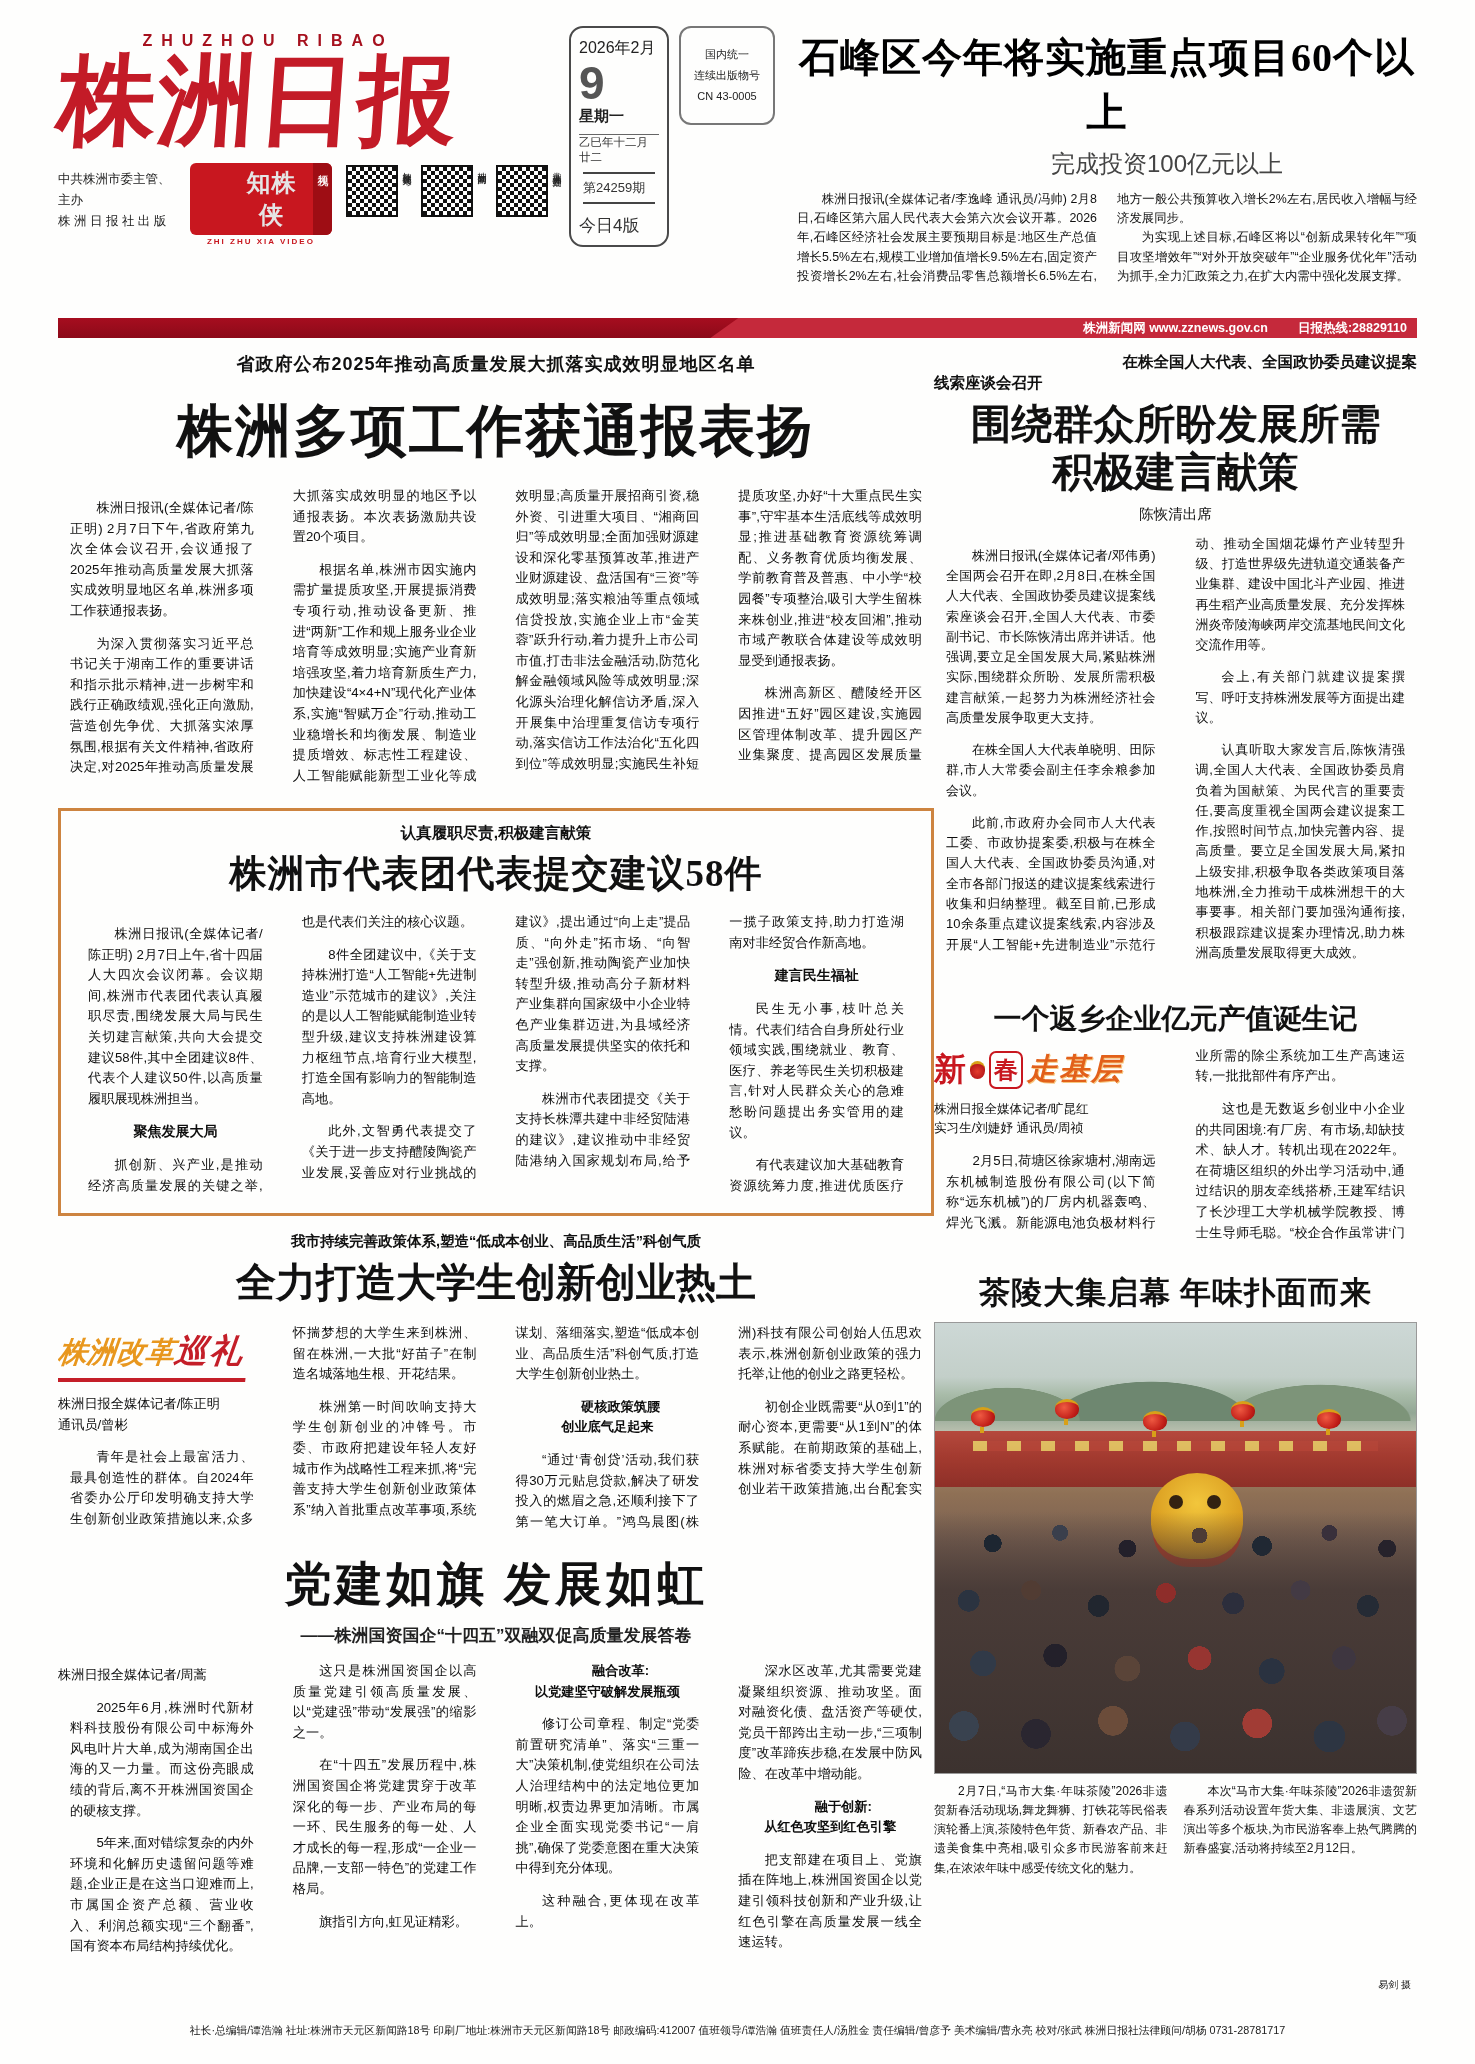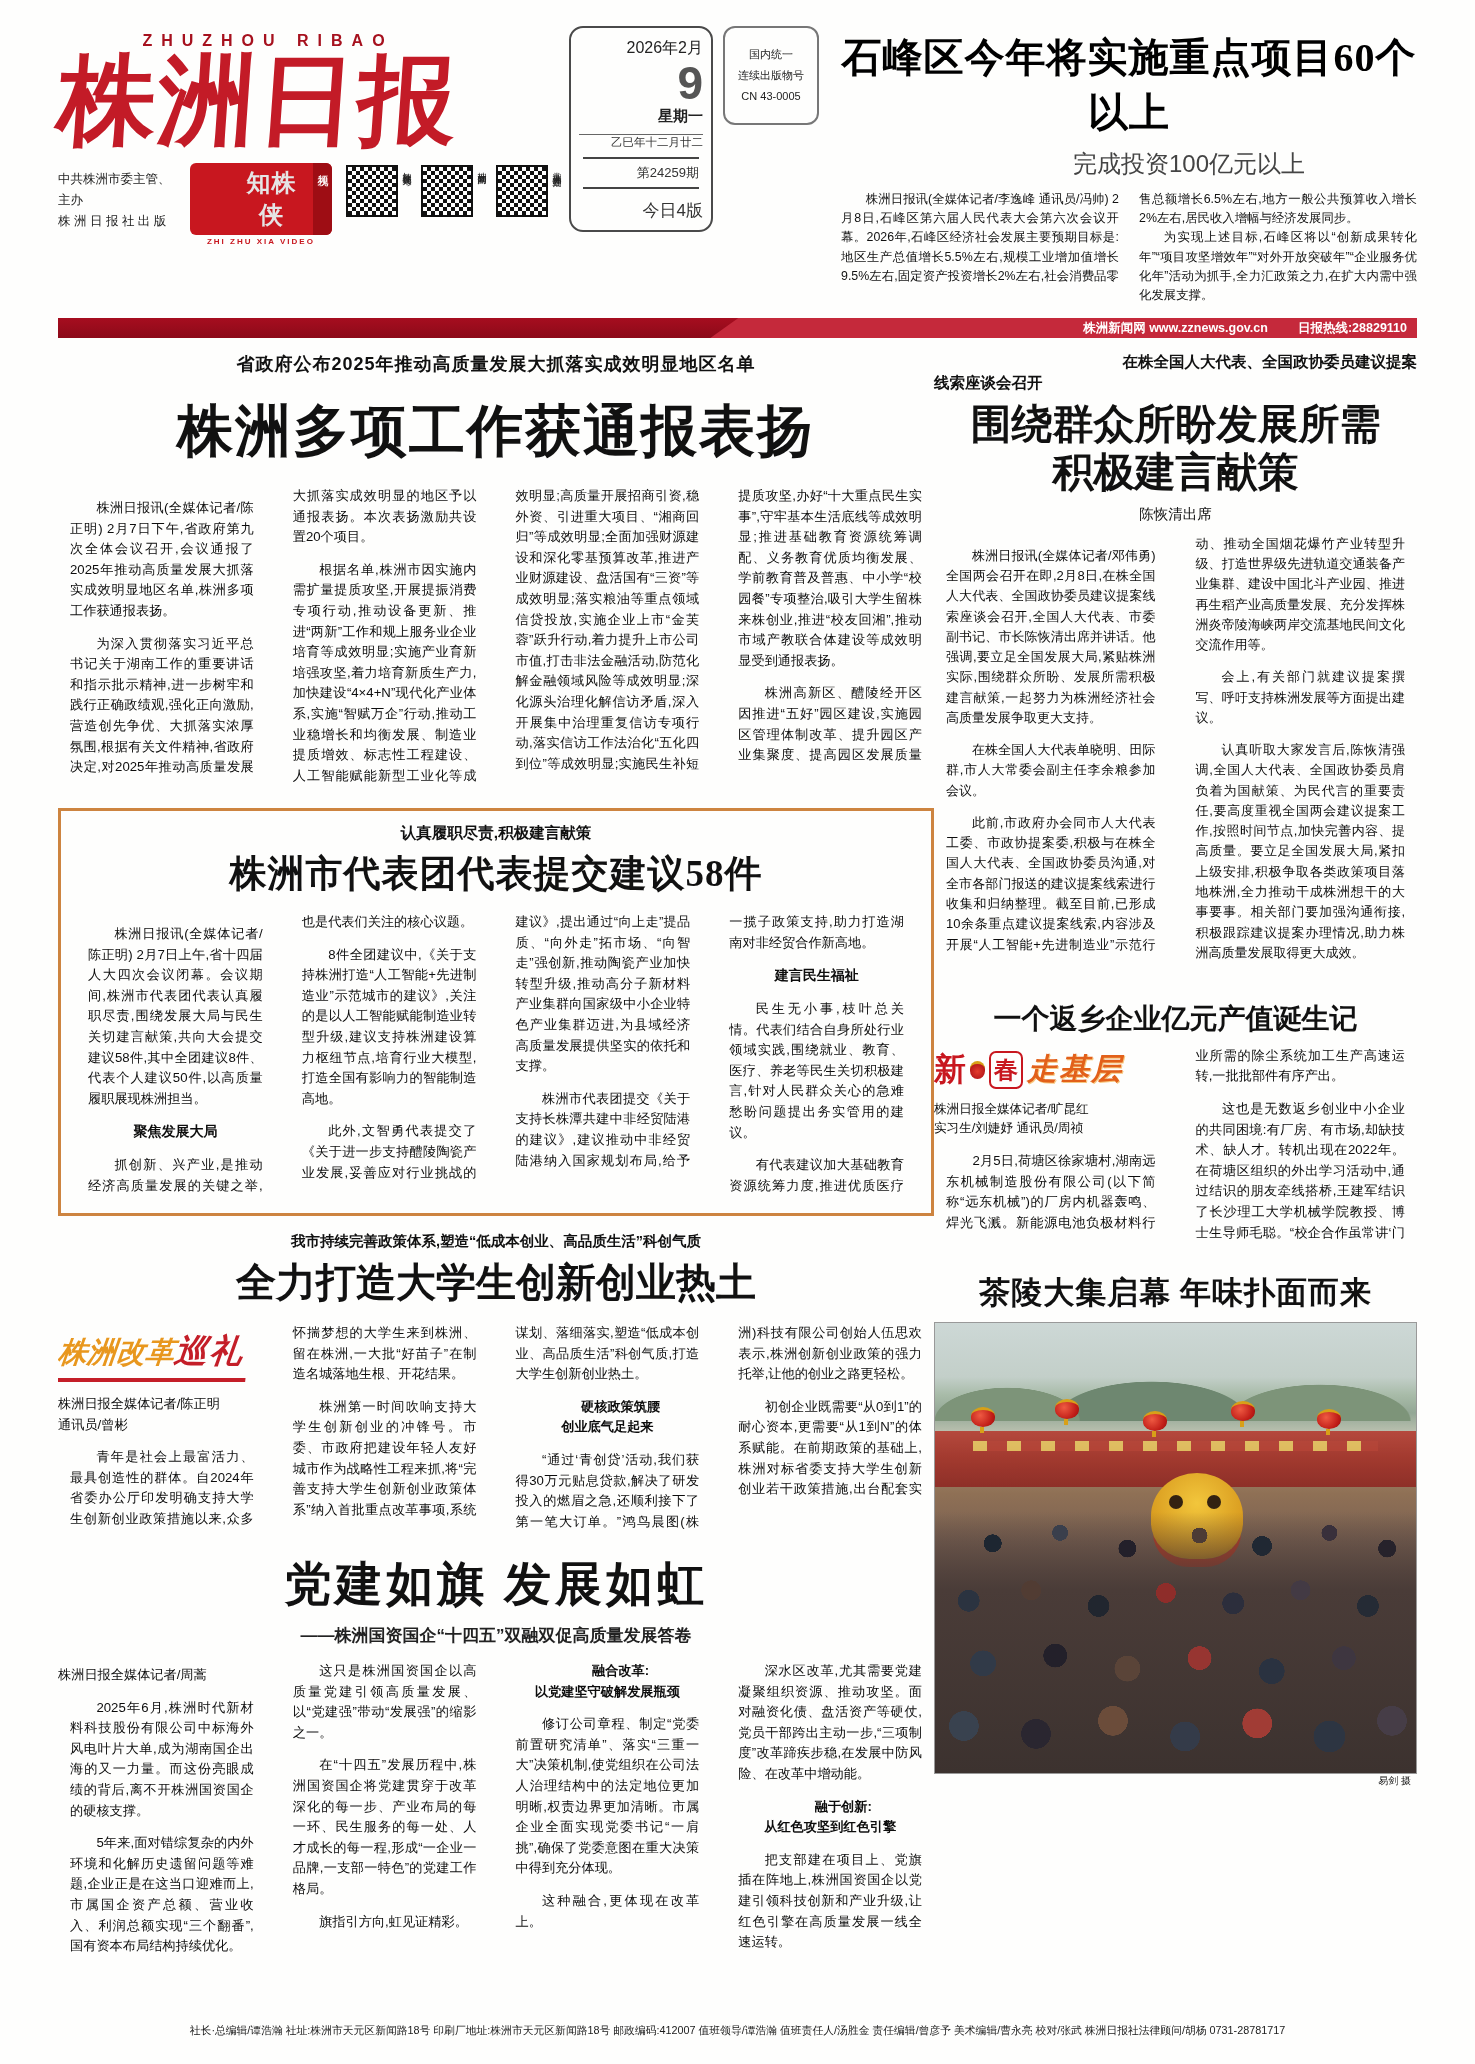--- a/index.html
+++ b/index.html
@@ -22,21 +22,21 @@
   .zzx-main { color:#e5e5e5; font-weight:900; font-size:24px; padding:4px 16px; letter-spacing:1px;margin-left:40px; }
   .zzx-tag { background:#9e0d14; color:#fff; font-size:11px; writing-mode:vertical-rl; padding:3px 2px; display:flex; align-items:center; }
   .zzx-en { color:#c8171f; font-size:8px; letter-spacing:2px; font-weight:bold; margin-top:2px; }
   .qr-group { display:flex; gap:8px; padding-top:2px; }
   .qr-item { display:flex; gap:2px; }
   .qr { width:52px; height:52px; border:2px solid #111; background:
         repeating-conic-gradient(#111 0% 25%, #fff 0% 50%);
         background-size:8px 8px; }
   .qr-label { writing-mode:vertical-rl; font-size:9px; color:#222; letter-spacing:1px; }
 
-  .datebox { flex:none; width:144px; border:2px solid #4a4a4a; border-radius:14px; text-align:right;
+  .datebox { flex:none; width:100px; border:2px solid #4a4a4a; border-radius:14px; text-align:left;
              padding:10px 8px 8px; margin-left:6px; color:#333; }
   .db-ym { font-size:16px; color:#222; }
   .db-day { font-size:46px; font-weight:bold; color:#555; line-height:1.05; }
   .db-week { font-size:15px; font-weight:bold; color:#222; margin-bottom:8px; }
   .db-lunar { font-size:11.5px; border-top:1px solid #666; padding-top:0; }
   .db-issue { font-size:13px; border-top:2px solid #444; border-bottom:2px solid #444; margin:7px 4px; padding:5px 0; }
   .db-pages { font-size:17px; color:#333; padding-top:3px; }
   .pubno { flex:none; width:96px; border:2px solid #777; border-radius:12px; text-align:center; font-size:11px;
            line-height:1.9; color:#222; margin-left:10px; padding:16px 4px; }
 
@@ -338,20 +338,24 @@
           <div class="ph-hills"></div>
           <div class="ph-stage"></div>
           <div class="ph-lion"></div>
           <div class="lantern" style="top:84px;left:36px;"></div>
           <div class="lantern" style="top:76px;left:120px;"></div>
           <div class="lantern" style="top:88px;left:208px;"></div>
           <div class="lantern" style="top:78px;left:296px;"></div>
           <div class="lantern" style="top:86px;left:382px;"></div>
           <div class="ph-crowd"></div>
         </div>
+        <div class="caption">
+            <p>2月7日,“马市大集·年味茶陵”2026非遗贺新春活动现场,舞龙舞狮、打铁花等民俗表演轮番上演,茶陵特色年货、新春农产品、非遗美食集中亮相,吸引众多市民游客前来赶集,在浓浓年味中感受传统文化的魅力。</p>
+            <p>本次“马市大集·年味茶陵”2026非遗贺新春系列活动设置年货大集、非遗展演、文艺演出等多个板块,为市民游客奉上热气腾腾的新春盛宴,活动将持续至2月12日。</p>
+          </div>
         <div class="credit">易剑 摄</div>
       </section>
 
     </div>
   </div>
 
   <div class="footer">社长·总编辑/谭浩瀚    社址:株洲市天元区新闻路18号    印刷厂地址:株洲市天元区新闻路18号    邮政编码:412007    值班领导/谭浩瀚    值班责任人/汤胜金    责任编辑/曾彦予    美术编辑/曹永亮    校对/张武    株洲日报社法律顾问/胡杨 0731-28781717</div>
 </div>
 
 </body></html>

